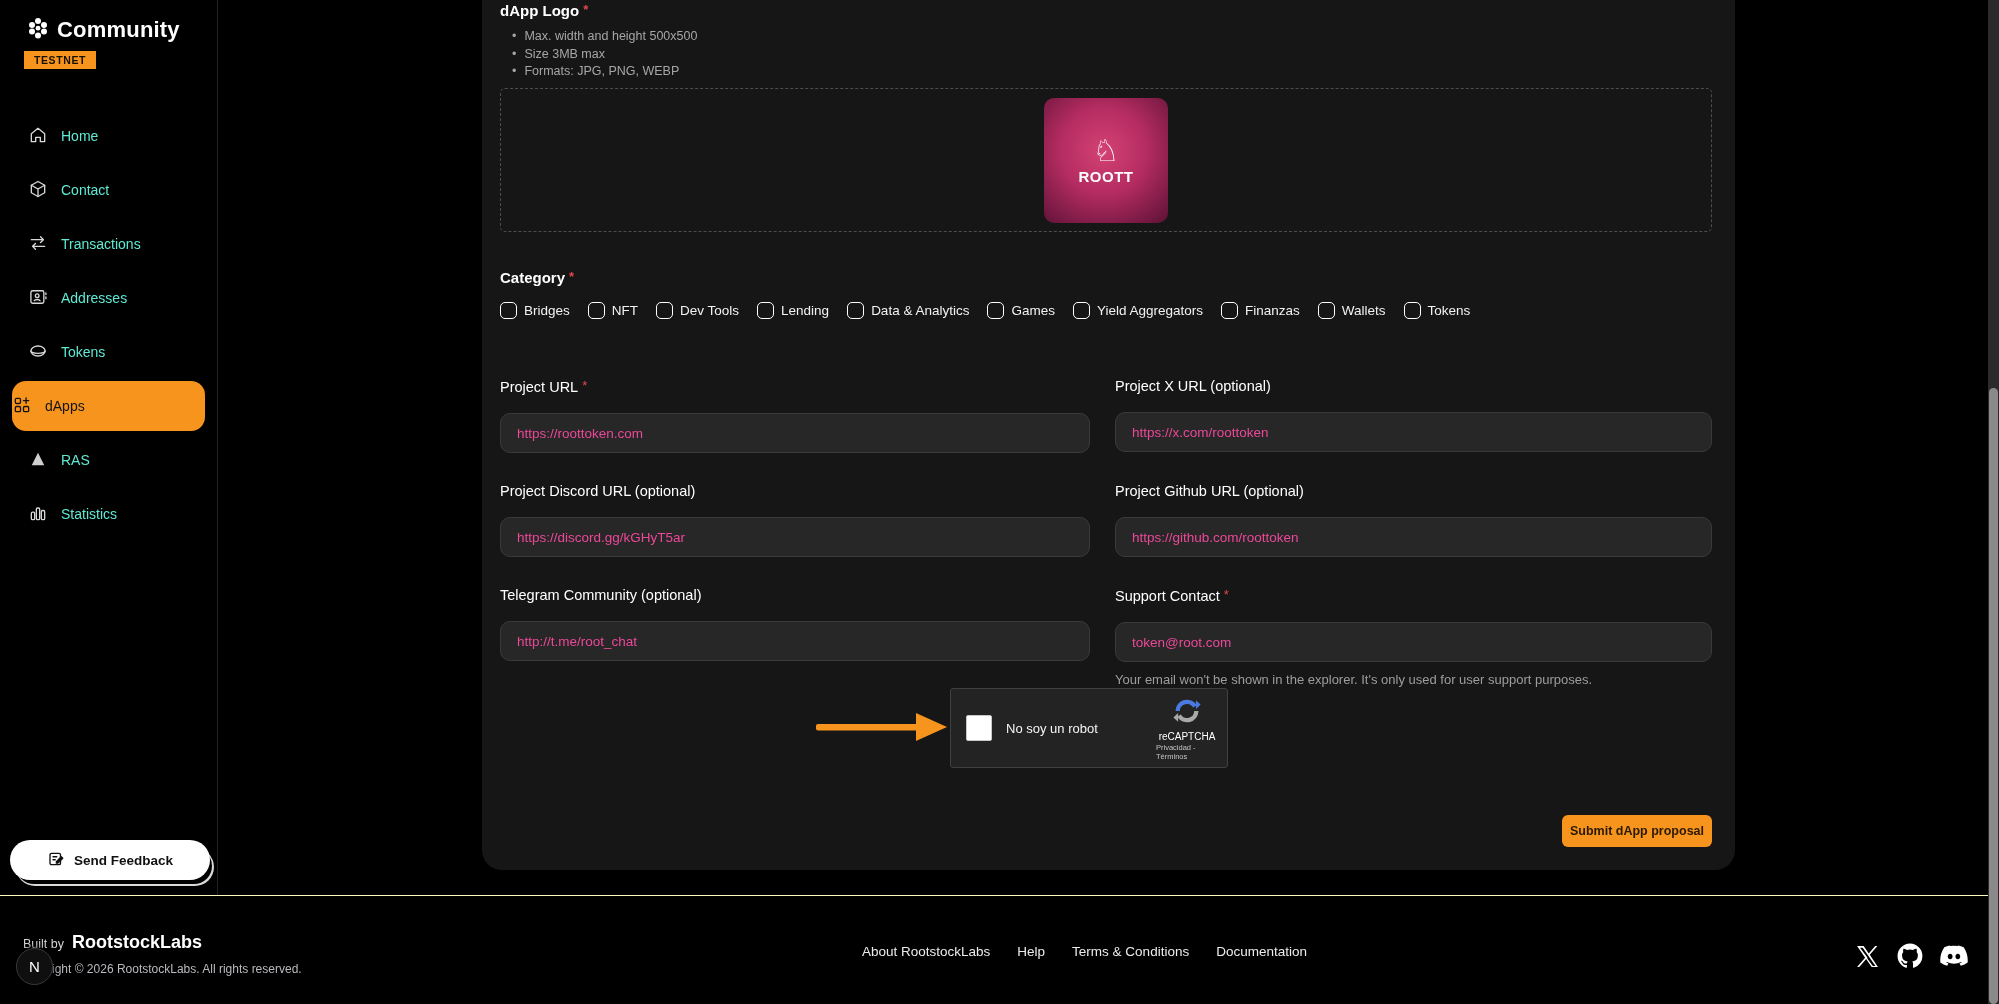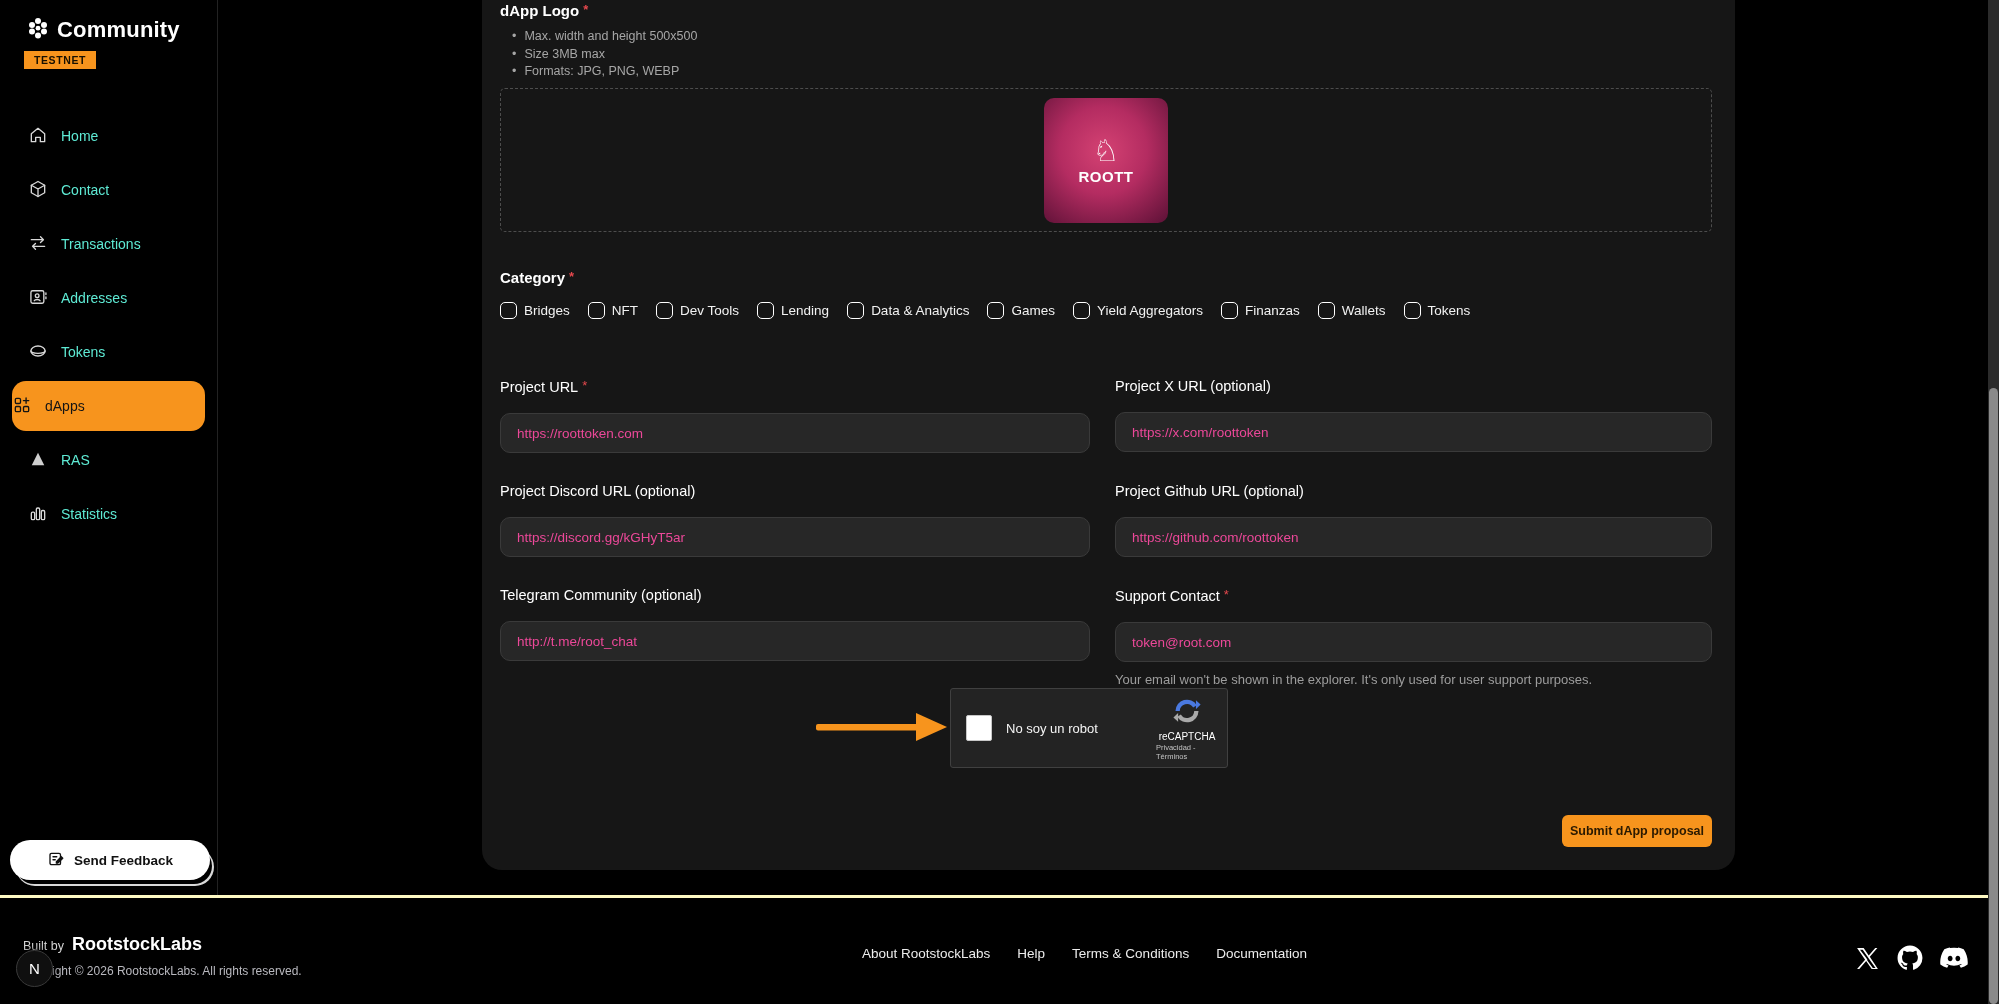--- a/index.html
+++ b/index.html
@@ -71,21 +71,21 @@
     flex-direction:column; align-items:center; }
   .rc-brand { font-size:10px; color:#fff; margin-top:1px; }
   .rc-links { font-size:7.5px; color:#c3c3c3; margin-top:1px; }
 
   .submit-btn { position:absolute; left:1080px; top:849px; width:150px; height:32px;
     background:var(--accent); color:#2b1a00; border:none; border-radius:6px;
     font-size:12.5px; font-weight:600; cursor:pointer; font-family:inherit; }
 
   
   .footer { position:absolute; left:0; top:895px; width:100%; height:109px;
-    background:#000; border-top:3px solid #fef9c3; z-index:6; }
+    background:#000; border-top:1px solid #fef9c3; z-index:6; }
   .builtby { position:absolute; left:23px; top:36px; display:flex; align-items:baseline;
     gap:8px; }
   .builtby .pre { font-size:12.5px; color:#d5d5d5; }
   .builtby .co { font-size:18px; font-weight:bold; color:#fff; }
   .copyright { position:absolute; left:20px; top:66px; font-size:12px; color:#b9b9bf; }
   .avatar { position:absolute; left:16px; top:52px; width:37px; height:37px;
     border-radius:50%; background:#0f0f0f; border:1px solid #3a3a3a; display:flex;
     align-items:center; justify-content:center; font-size:15px; font-weight:500;
     color:#fff; z-index:7; box-shadow:0 0 6px rgba(0,0,0,.9); }
   .f-links { position:absolute; left:862px; top:48px; display:flex; gap:27px; }

